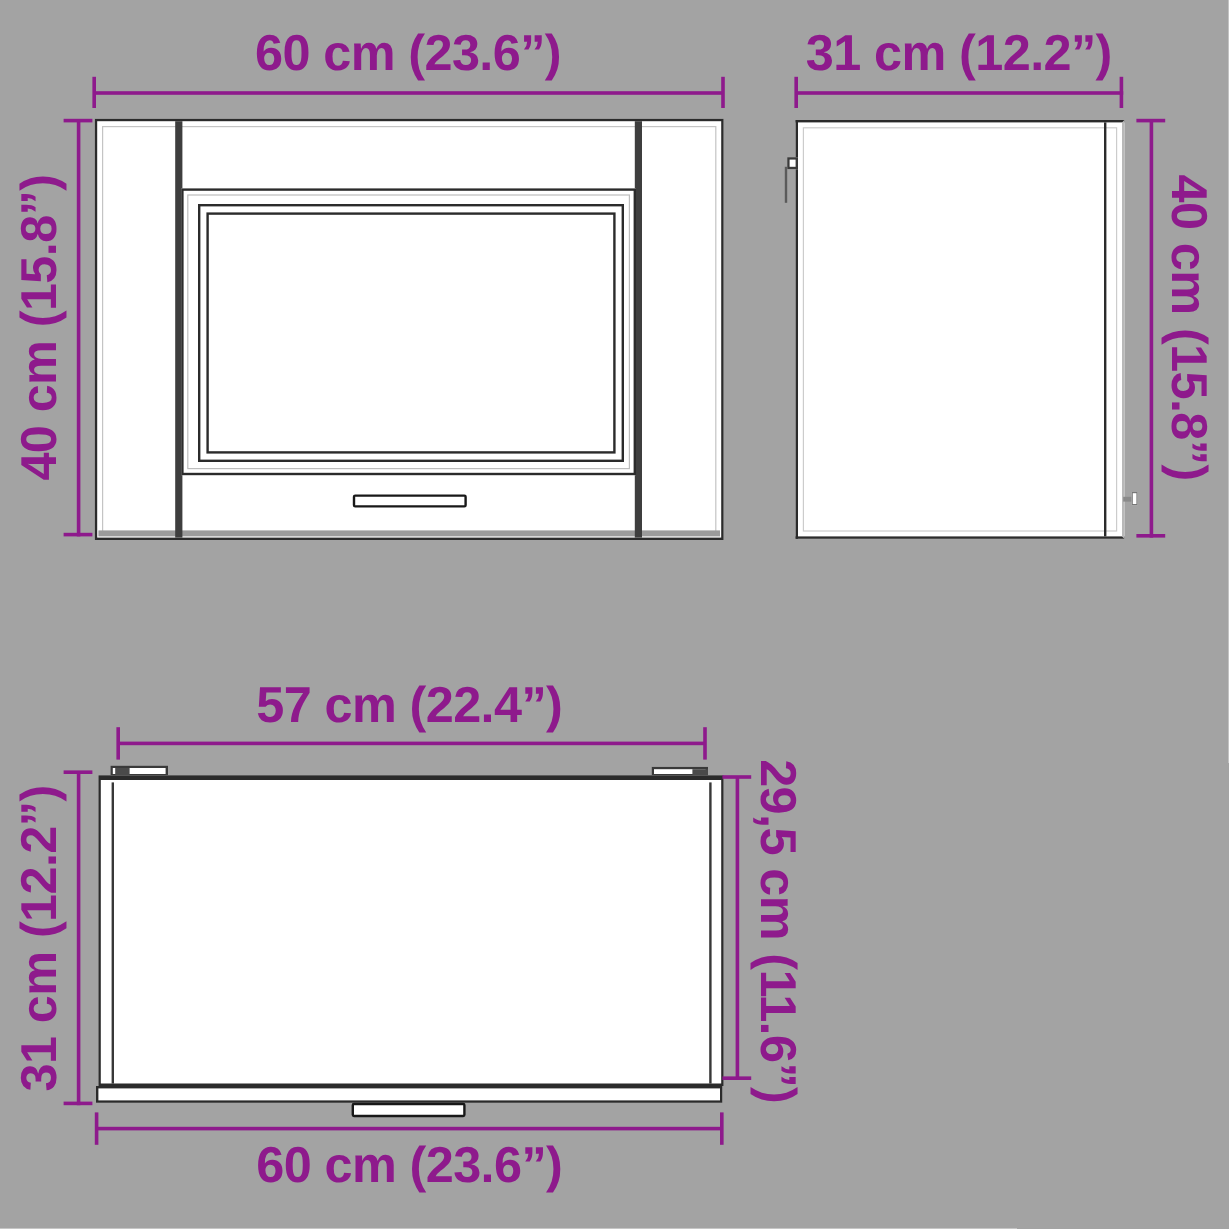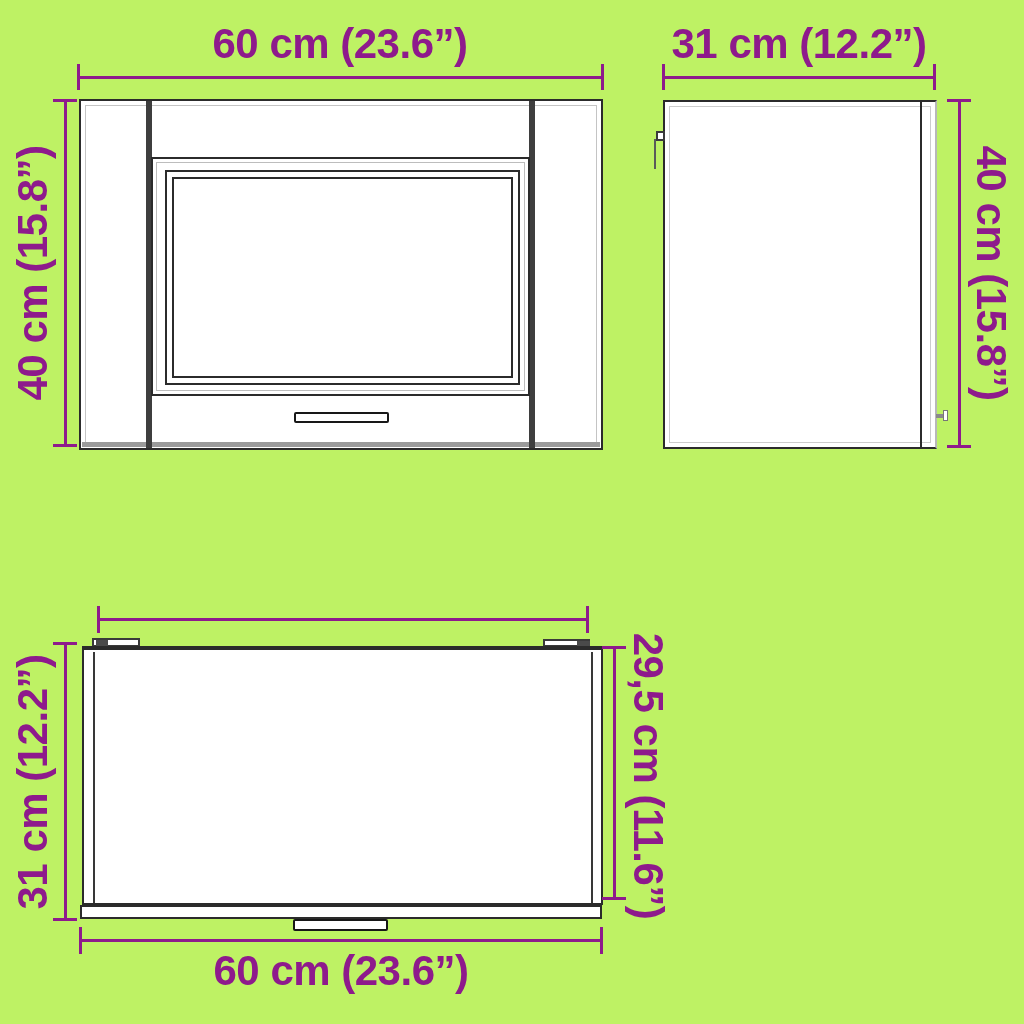--- a/index.html
+++ b/index.html
@@ -3,21 +3,21 @@
 <meta charset="utf-8">
 <style>
   :root{
     --purple:#8e1a8c;
     --ink:#2b2b2b;
     --stile:#3e3e3e;
     --soft:#9b9b9b;
   }
   html,body{margin:0;padding:0;background:#fff;}
   #canvas{
-    position:relative;width:1024px;height:1024px;background:#bef264;overflow:hidden;
+    position:relative;width:1024px;height:1024px;background:#a3a3a3;overflow:hidden;
     font-family:"Liberation Sans",sans-serif;
   }
   .abs{position:absolute;box-sizing:border-box;}
   
   .dline{position:absolute;background:var(--purple);}
   .dtext{
     position:absolute;color:var(--purple);white-space:nowrap;
     font:700 42px/1 "Liberation Sans",sans-serif;letter-spacing:-0.5px;
     transform:translate(-50%,-50%);
   }
@@ -78,20 +78,21 @@
     <div class="outline" style="left:943px;top:410px;width:5px;height:11px;border-width:1px;border-color:#777777;"></div>
 
     <div class="dtext cw" style="left:991px;top:273px;">40 cm (15.8”)</div>
     <div class="dline" style="left:958px;top:100px;width:3px;height:348px;"></div>
     <div class="dline" style="left:947px;top:99px;width:24px;height:3px;"></div>
     <div class="dline" style="left:947px;top:445px;width:24px;height:3px;"></div>
   </div>
 
   <div class="abs" style="left:0;top:512px;width:1024px;height:512px;top:0;height:1024px;">
 
+    <div class="dtext" style="left:341px;top:588px;">57 cm (22.4”)</div>
     <div class="dline" style="left:98px;top:618px;width:490px;height:3px;"></div>
     <div class="dline" style="left:97px;top:606px;width:3px;height:27px;"></div>
     <div class="dline" style="left:586px;top:606px;width:3px;height:27px;"></div>
 
     <div class="outline" style="left:92px;top:638px;width:48px;height:9px;border-width:2px;border-color:#3a3a3a;"></div>
     <div class="stile" style="left:96px;top:640px;width:12px;height:7px;background:#4a4a4a;"></div>
     <div class="outline" style="left:543px;top:639px;width:47px;height:8px;border-width:2px;border-color:#3a3a3a;"></div>
     <div class="stile" style="left:577px;top:641px;width:13px;height:6px;background:#4a4a4a;"></div>
 
     <div class="outline" style="left:82px;top:646px;width:521px;height:259px;border-top-width:4px;"></div>

